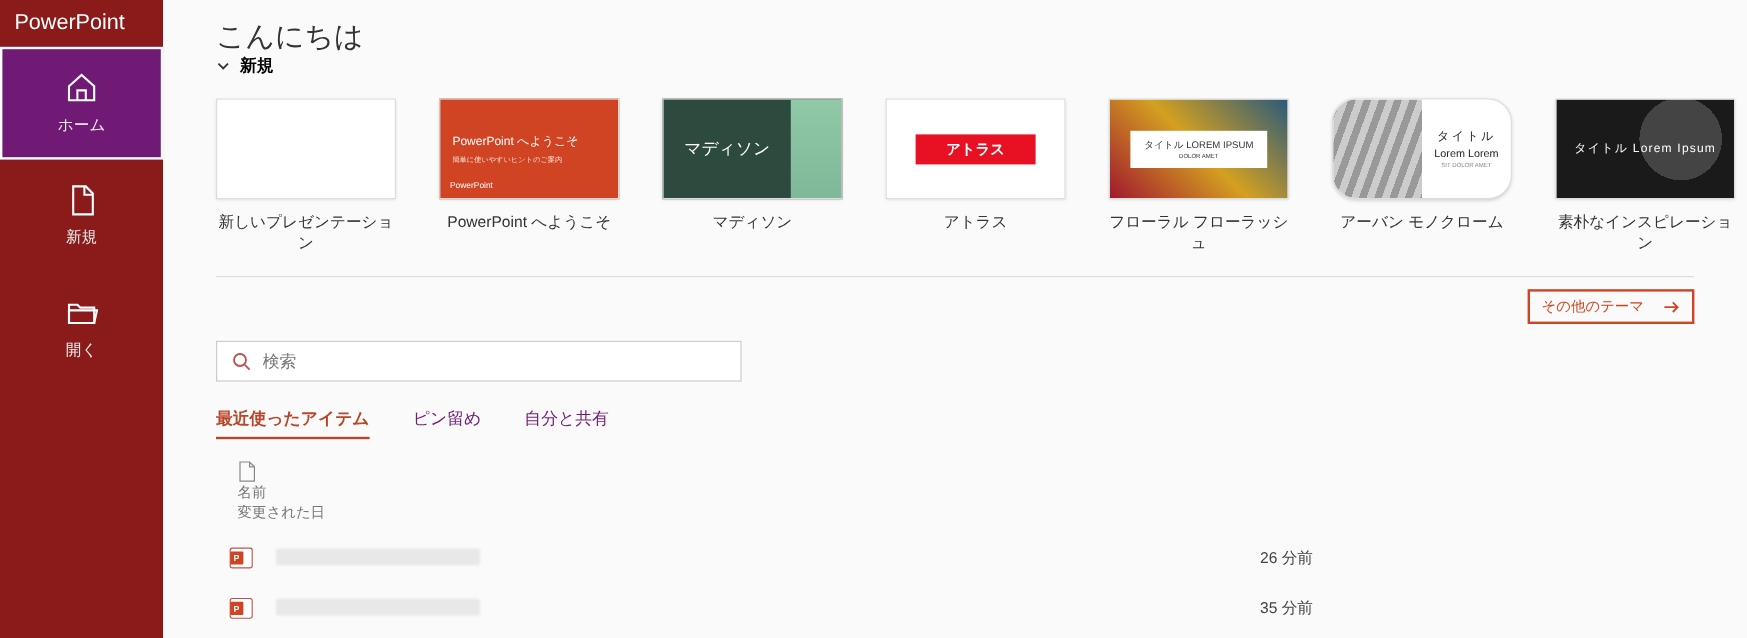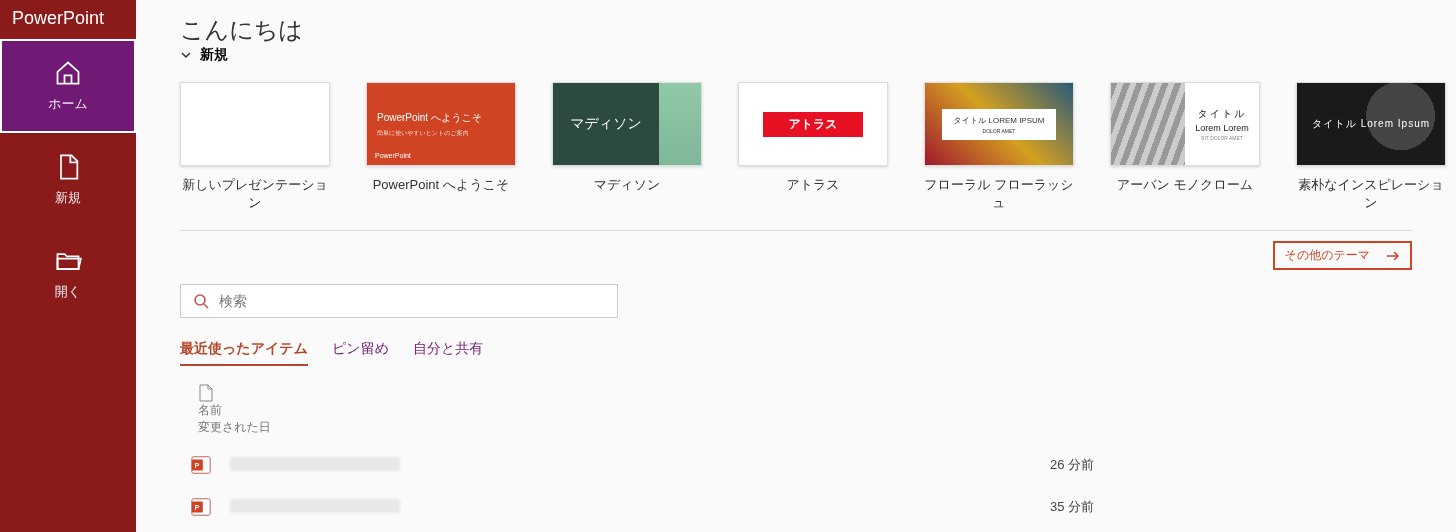--- a/index.html
+++ b/index.html
@@ -23,34 +23,34 @@
 .thumb-welcome .w-sub { font-size: 6px; opacity: .8; }
 .thumb-welcome .w-logo { position: absolute; bottom: 6px; left: 8px; font-size: 7px; }
 .thumb-madison { background: #2d4a3e; display: flex; }
 .thumb-madison .m-text { flex: 1; display: flex; align-items: center; justify-content: center; font-size: 14px; }
 .thumb-madison .m-accent { width: 42px; height: 100%; background: linear-gradient(#8fc9a8,#7fb898); }
 .thumb-atlas { background: #fff; flex-direction: column; }
 .thumb-atlas .a-bar { background: #e81123; width: 100px; padding: 4px 0; font-size: 12px; font-weight: bold; text-align: center; }
 .thumb-floral { background: linear-gradient(45deg,#a0182e,#d4a020,#2a5a7a); flex-direction: column; }
 .thumb-floral .f-box { background: #fff; color: #333; padding: 6px 12px; font-size: 8px; text-align: center; }
 .thumb-floral .f-sub { font-size: 5px; margin-top: 2px; }
-.thumb-mono { background: #fff; display: flex; }
+.thumb-mono { background: #fff; display: flex; border-radius: 20px; }
 .thumb-mono .mo-img { width: 50%; height: 100%; background: repeating-linear-gradient(110deg,#999 0 6px,#ccc 6px 12px); }
 .thumb-mono .mo-txt { width: 50%; color: #222; display: flex; flex-direction: column; align-items: center; justify-content: center; gap: 2px; }
 .thumb-mono .mo-t1 { font-size: 10px; letter-spacing: 2px; }
 .thumb-mono .mo-t2 { font-size: 9px; }
 .thumb-mono .mo-t3 { font-size: 5px; color: #888; }
 .thumb-insp { background: radial-gradient(circle at 70% 40%, #444 0 30%, #1a1a1a 30%); }
 .thumb-insp .i-txt { font-size: 10px; letter-spacing: 1px; }
 .divider { border-top: 1px solid #ddd; margin-top: 18px; }
 .more-themes-row { display: flex; justify-content: flex-end; padding: 10px 0 14px 0; }
 .more-themes { border: 2px solid #d04423; color: #d04423; font-size: 12px; padding: 4px 10px; display: flex; align-items: center; gap: 16px; cursor: pointer; }
 .search-box { display: flex; align-items: center; width: 438px; height: 34px; border: 1px solid #ccc; background: #fff; padding: 0 12px; margin-bottom: 22px; }
 .search-box input { border: none; outline: none; flex: 1; font-size: 14px; margin-left: 10px; background: transparent; }
-.tabs { display: flex; gap: 24px; font-size: 14px; margin-bottom: 18px; }
+.tabs { display: flex; gap: 36px; font-size: 14px; margin-bottom: 18px; }
 .tab { cursor: pointer; color: #701a75; padding-bottom: 6px; }
 .tab.active { color: #b7472a; font-weight: bold; border-bottom: 2px solid #b7472a; }
 .list-header { display: flex; color: #777; font-size: 12px; padding: 0 0 8px 18px; flex-direction: column; }
 .list-header .col-name { width: 848px; }
 .list-row { display: flex; align-items: center; padding: 10px 0 10px 10px; font-size: 13px; color: #444; }
 .list-row .file-icon { width: 22px; height: 22px; margin-right: 18px; }
 .list-row .col-name { width: 820px; }
 .blur-name { display: inline-block; width: 170px; height: 14px; background: #e8e8e8; border-radius: 2px; filter: blur(1px); }
 .doc-icon { width: 16px; height: 18px; }
 </style>

